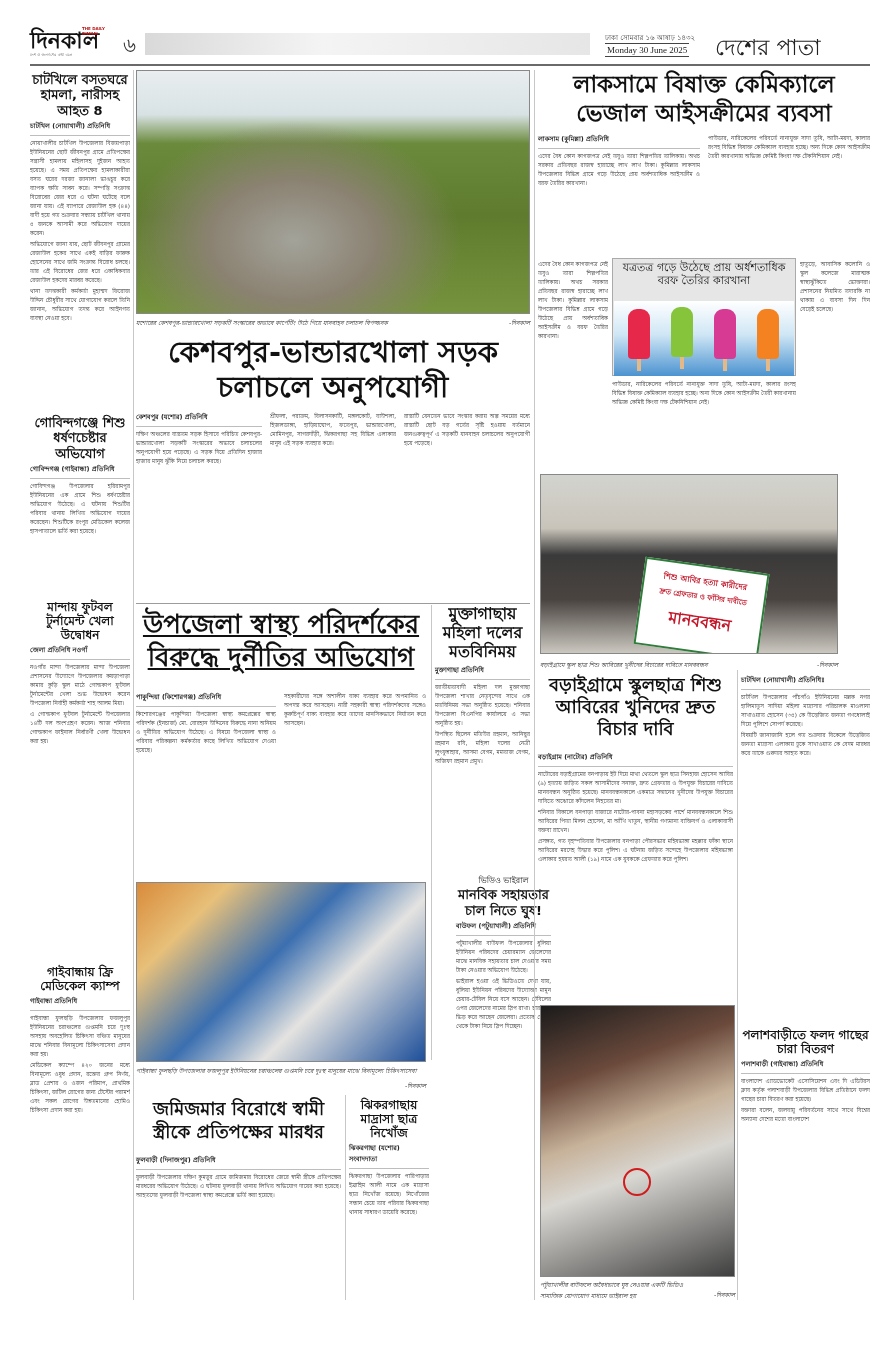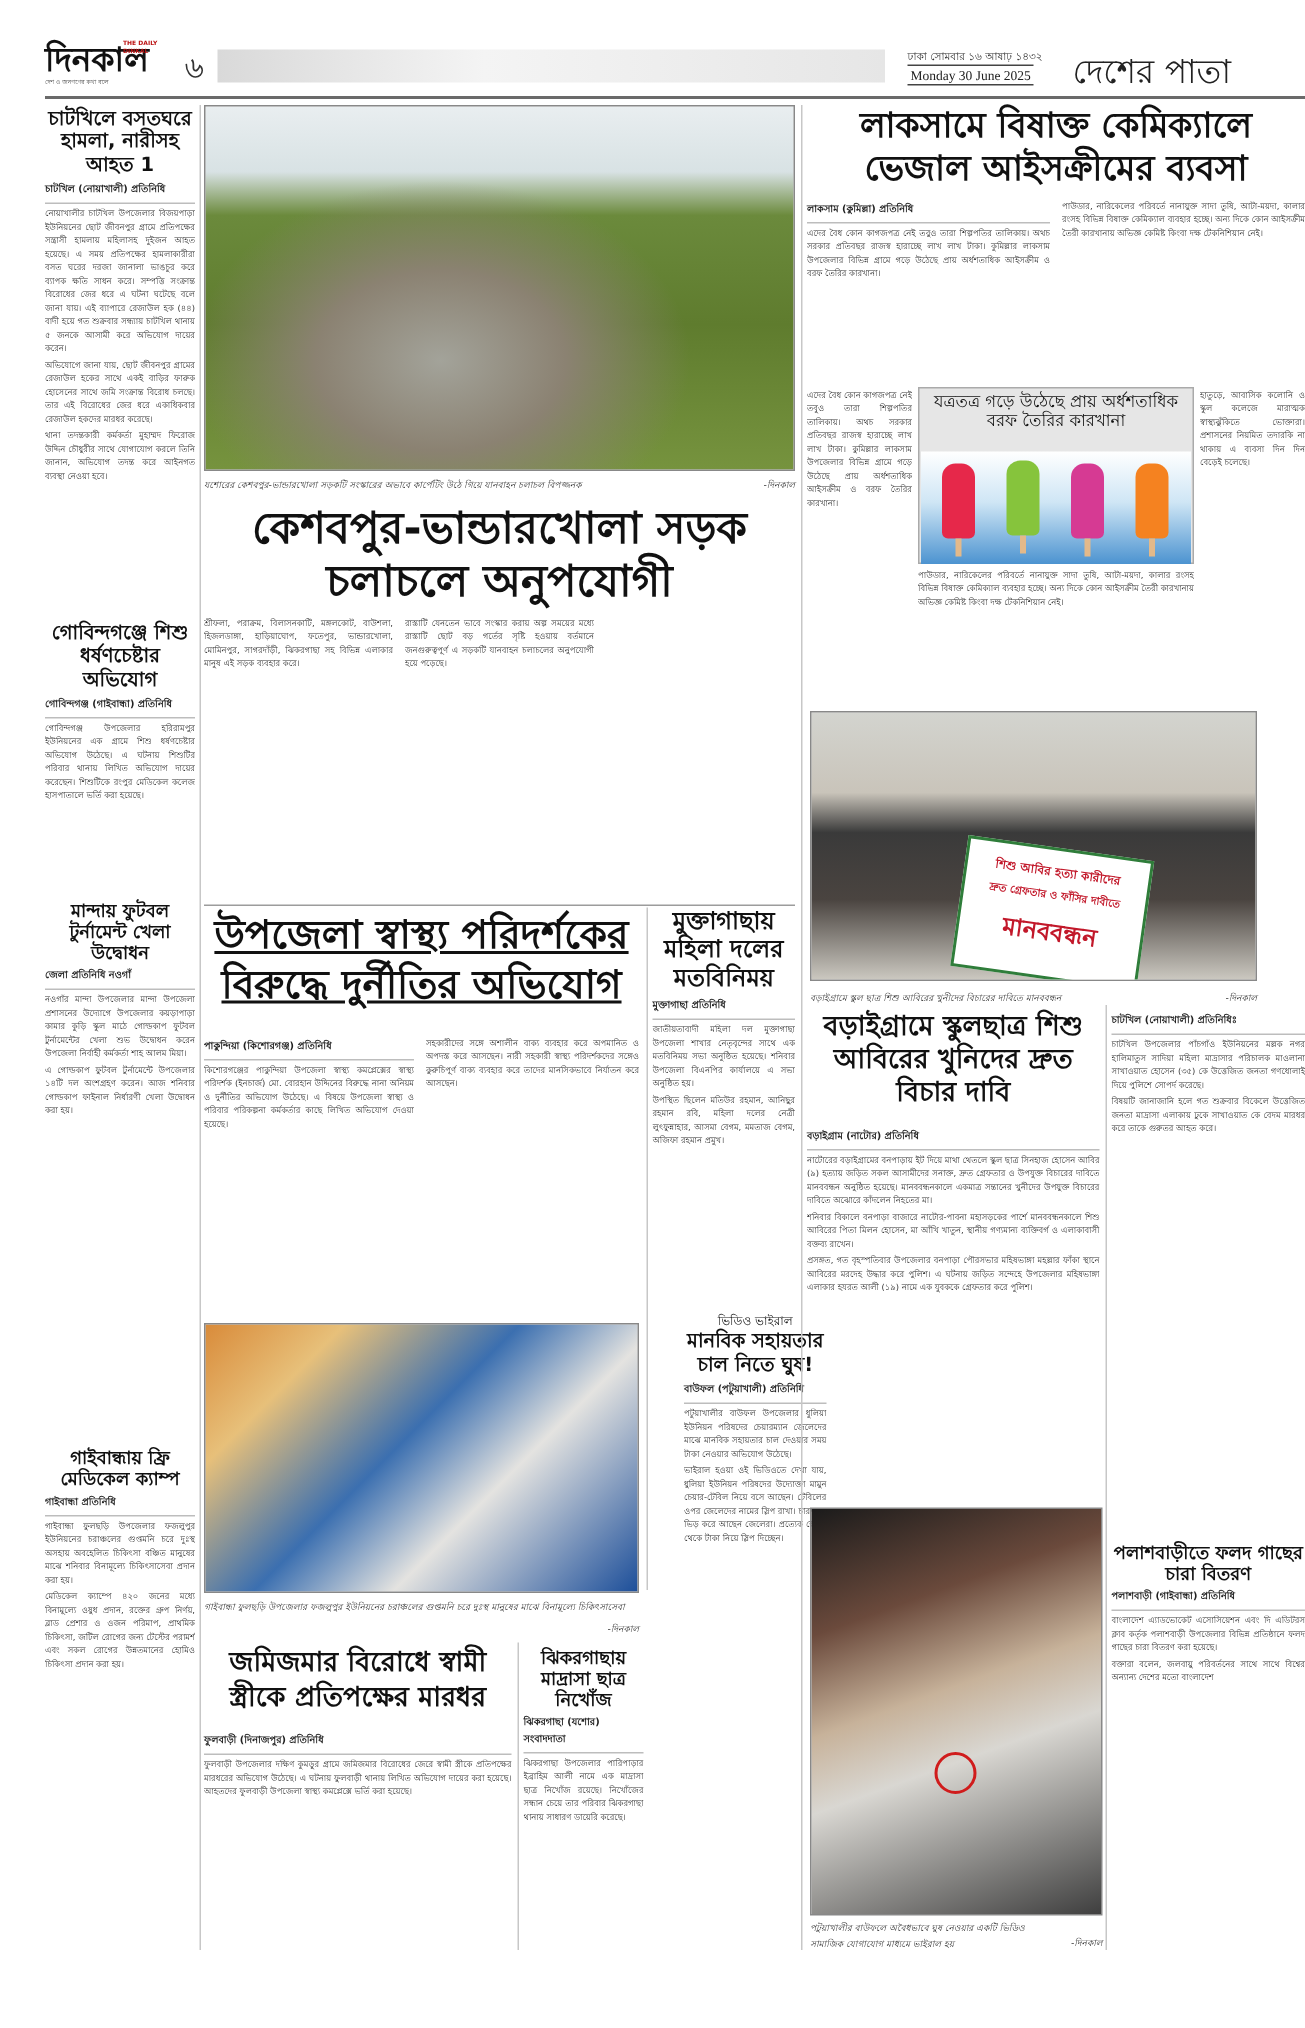--- a/index.html
+++ b/index.html
@@ -55,21 +55,21 @@
   <div class="logo-sub">দেশ ও জনগণের কথা বলে</div>
 </div>
 <div class="abs pageno">৬</div>
 <div class="abs grad-bar"></div>
 <div class="abs date-bn">ঢাকা সোমবার ১৬ আষাঢ় ১৪৩২</div>
 <div class="abs date-en">Monday 30 June 2025</div>
 <div class="abs section">দেশের পাতা</div>
 <div class="abs rule-top"></div>
 
 <div class="abs" style="left:30px; top:72px; width:100px;">
-  <div class="head" style="font-size:13px;">চাটখিলে বসতঘরে হামলা, নারীসহ আহত 1</div>
+  <div class="head" style="font-size:13px;">চাটখিলে বসতঘরে হামলা, নারীসহ আহত 8</div>
   <div class="byline" style="margin-top:3px;">চাটখিল (নোয়াখালী) প্রতিনিধি</div>
   <div class="body" style="margin-top:3px; height:235px; overflow:hidden;">
     <p>নোয়াখালীর চাটখিল উপজেলার বিজয়পাড়া ইউনিয়নের ছোট জীবনপুর গ্রামে প্রতিপক্ষের সন্ত্রাসী হামলায় মহিলাসহ দুইজন আহত হয়েছে। এ সময় প্রতিপক্ষের হামলাকারীরা বসত ঘরের দরজা জানালা ভাঙচুর করে ব্যাপক ক্ষতি সাধন করে। সম্পত্তি সংক্রান্ত বিরোধের জের ধরে এ ঘটনা ঘটেছে বলে জানা যায়। এই ব্যাপারে রেজাউল হক (৪৪) বাদী হয়ে গত শুক্রবার সন্ধ্যায় চাটখিল থানায় ৫ জনকে আসামী করে অভিযোগ দায়ের করেন।</p>
     <p>অভিযোগে জানা যায়, ছোট জীবনপুর গ্রামের রেজাউল হকের সাথে একই বাড়ির ফারুক হোসেনের সাথে জমি সংক্রান্ত বিরোধ চলছে। তার এই বিরোধের জের ধরে একাধিকবার রেজাউল হকদের মারধর করেছে।</p>
     <p>থানা তদন্তকারী কর্মকর্তা মুহাম্মদ ফিরোজ উদ্দিন চৌধুরীর সাথে যোগাযোগ করলে তিনি জানান, অভিযোগ তদন্ত করে আইনগত ব্যবস্থা নেওয়া হবে।</p>
   </div>
 </div>
 
 <div class="abs" style="left:30px; top:415px; width:100px;">
   <div class="head" style="font-size:13px;">গোবিন্দগঞ্জে শিশু ধর্ষণচেষ্টার অভিযোগ</div>
@@ -100,20 +100,24 @@
 <div class="abs vrule" style="left:133px; top:70px; height:1230px;"></div>
 
 <div class="abs img img-road" style="left:136px; top:70px; width:394px; height:244px;"></div>
 <div class="abs caption" style="left:136px; top:318px; width:320px;">যশোরের কেশবপুর-ভান্ডারখোলা সড়কটি সংস্কারের অভাবে কার্পেটিং উঠে গিয়ে যানবাহন চলাচল বিপজ্জনক</div>
 <div class="abs credit" style="left:470px; top:318px; width:60px;">-দিনকাল</div>
 
 <div class="abs head" style="left:136px; top:335px; width:394px; font-size:29px; line-height:1.2;">কেশবপুর-ভান্ডারখোলা সড়ক চলাচলে অনুপযোগী</div>
 
 <div class="abs" style="left:136px; top:412px; width:394px;">
   <div style="display:flex; gap:8px;">
+    <div style="width:126px;">
+      <div class="byline">কেশবপুর (যশোর) প্রতিনিধি</div>
+      <div class="body" style="margin-top:3px; height:175px; overflow:hidden;">দক্ষিণ অঞ্চলের ব্যস্ততম সড়ক হিসাবে পরিচিত কেশবপুর-ভান্ডারখোলা সড়কটি সংস্কারের অভাবে চলাচলের অনুপযোগী হয়ে পড়েছে। এ সড়ক দিয়ে প্রতিদিন হাজার হাজার মানুষ ঝুঁকি নিয়ে চলাচল করছে।</div>
+    </div>
     <div class="body" style="width:126px; height:190px; overflow:hidden;">শ্রীফলা, পরাক্রম, বিলাসনকাটি, মঙ্গলকোট, বাউশলা, হিজলডাঙ্গা, হাড়িয়াঘোপ, ফতেপুর, ভান্ডারখোলা, মোমিনপুর, সাগরদাঁড়ী, ঝিকরগাছা সহ বিভিন্ন এলাকার মানুষ এই সড়ক ব্যবহার করে।</div>
     <div class="body" style="width:126px; height:190px; overflow:hidden;">রাস্তাটি যেনতেন ভাবে সংস্কার করায় অল্প সময়ের মধ্যে রাস্তাটি ছোট বড় গর্তের সৃষ্টি হওয়ায় বর্তমানে জনগুরুত্বপূর্ণ এ সড়কটি যানবাহন চলাচলের অনুপযোগী হয়ে পড়েছে।</div>
   </div>
 </div>
 
 <div class="abs hrule" style="left:136px; top:603px; width:394px;"></div>
 
 <div class="abs head" style="left:136px; top:608px; width:290px; font-size:26px; line-height:1.25;text-decoration:underline;">উপজেলা স্বাস্থ্য পরিদর্শকের বিরুদ্ধে দুর্নীতির অভিযোগ</div>
 <div class="abs" style="left:136px; top:692px; width:290px;">
   <div style="display:flex; gap:8px;">

